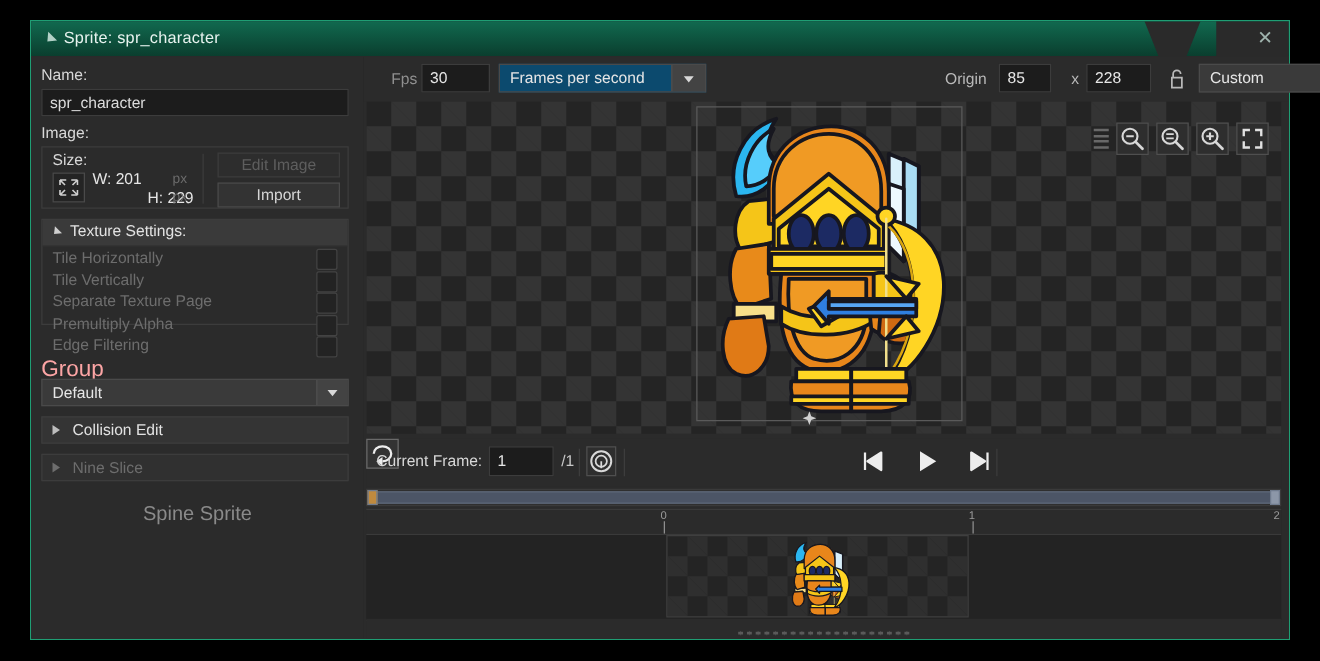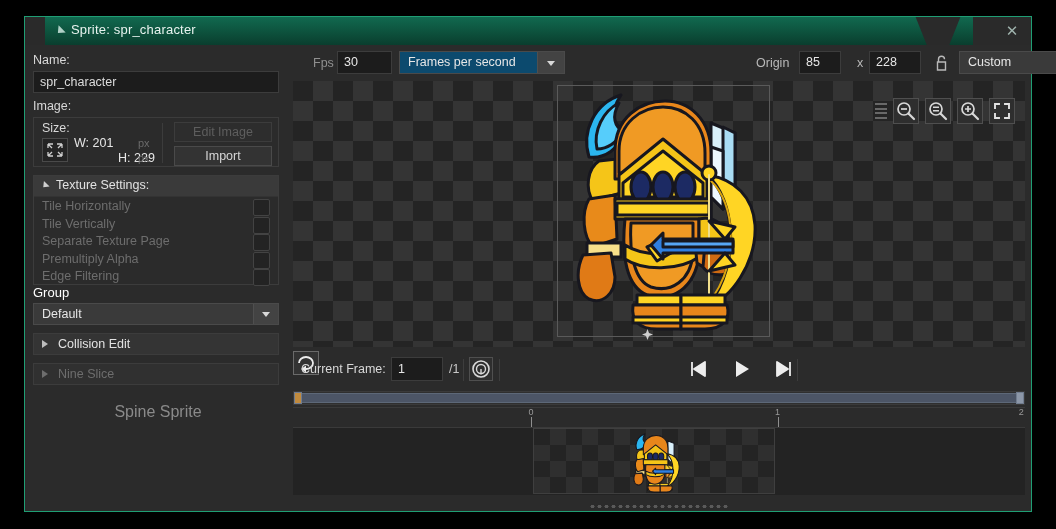--- a/index.html
+++ b/index.html
@@ -6,21 +6,21 @@
   body{width:1056px;height:529px;overflow:hidden;
        font-family:"Liberation Sans","DejaVu Sans",sans-serif;
        -webkit-font-smoothing:antialiased;}
 
   
   #window{position:absolute;left:24px;top:16px;width:1008px;height:496px;
           background:#2a2a2a;border:1px solid #1f9e74;box-sizing:border-box;}
 
   #titlebar{position:relative;height:28px;
             background:linear-gradient(to bottom,#0f5a45 0%,#0c4b3a 45%,#083727 100%);
-            overflow:hidden;margin-left:20px;}
+            overflow:hidden;}
   #titlebar .tb-fill{position:absolute;inset:0;
             background:linear-gradient(to bottom,#11694f,#0a3e2e);}
   .tb-notch{position:absolute;top:0;right:58px;width:70px;height:28px;
             background:#2a2a2a;
             clip-path:polygon(18% 0,82% 0,66% 100%,34% 100%);}
   .tb-right{position:absolute;top:0;right:0;width:58px;height:28px;background:#2a2a2a;}
   .tb-caret{position:absolute;left:10px;top:11px;width:0;height:0;
             border-left:5px solid transparent;border-right:5px solid transparent;
             border-top:6px solid #cfe8df;transform:rotate(45deg);opacity:.85;}
   #title-text{position:absolute;left:26px;top:5px;font-size:13px;color:#e8f3ef;
@@ -51,34 +51,34 @@
   #px-h{position:absolute;left:104px;top:34px;font-size:11px;color:#6b6b6b;}
   #size-sep{position:absolute;left:128px;top:5px;width:1px;height:40px;background:#3c3c3c;}
   .sbtn{position:absolute;left:140px;width:98px;height:20px;border:1px solid #4a4a4a;
       background:#333;color:#d6d6d6;font-size:12.5px;text-align:center;line-height:19px;
       box-sizing:border-box;cursor:pointer;}
   .sbtn.disabled{color:#5e5e5e;border-color:#3c3c3c;background:#2d2d2d;cursor:default;}
   #edit-image-btn{top:4px;}
   #import-btn{top:28px;}
 
   
-  #tex-panel{position:absolute;left:8px;top:130px;width:246px;height:110px;
+  #tex-panel{position:absolute;left:8px;top:130px;width:246px;height:85px;
       border:1px solid #3c3c3c;box-sizing:border-box;text-align:right;}
   #tex-header{position:absolute;left:0;top:0;right:0;height:20px;background:#3a3a3a;
       border-bottom:1px solid #333;cursor:pointer;}
   #tex-header .tri{position:absolute;left:7px;top:7px;width:0;height:0;
       border-left:4px solid transparent;border-right:4px solid transparent;
       border-top:5px solid #cfcfcf;transform:rotate(45deg);}
   #tex-title{position:absolute;left:22px;top:2px;font-size:12.5px;color:#e2e2e2;}
   .opt-row{position:absolute;left:0;right:0;height:19px;}
   .opt-label{position:absolute;left:8px;top:1px;font-size:12.5px;color:#6d6d6d;}
   .opt-box{position:absolute;right:8px;top:1px;width:15px;height:15px;
       border:1px solid #434343;background:#232323;border-radius:2px;cursor:pointer;}
 
-  #group-label{position:absolute;left:8px;top:240px;font-size:13px;color:#ffffff;}
+  #group-label{position:absolute;left:8px;top:240px;font-size:18px;color:#fca5a5;}
   #group-select{position:absolute;left:8px;top:258px;width:246px;height:22px;
       border:1px solid #4a4a4a;box-sizing:border-box;background:#3a3a3a;cursor:pointer;}
   #group-value{position:absolute;left:8px;top:3px;font-size:12.5px;color:#e6e6e6;}
   #group-arrow-box{position:absolute;right:0;top:0;width:24px;height:20px;
       background:#434343;border-left:1px solid #4f4f4f;}
   .caret-dn{position:absolute;left:50%;top:50%;margin-left:-4px;margin-top:-2px;
       width:0;height:0;border-left:4px solid transparent;border-right:4px solid transparent;
       border-top:5px solid #d8d8d8;}
 
   .acc{position:absolute;left:8px;width:246px;height:22px;border:1px solid #3c3c3c;

